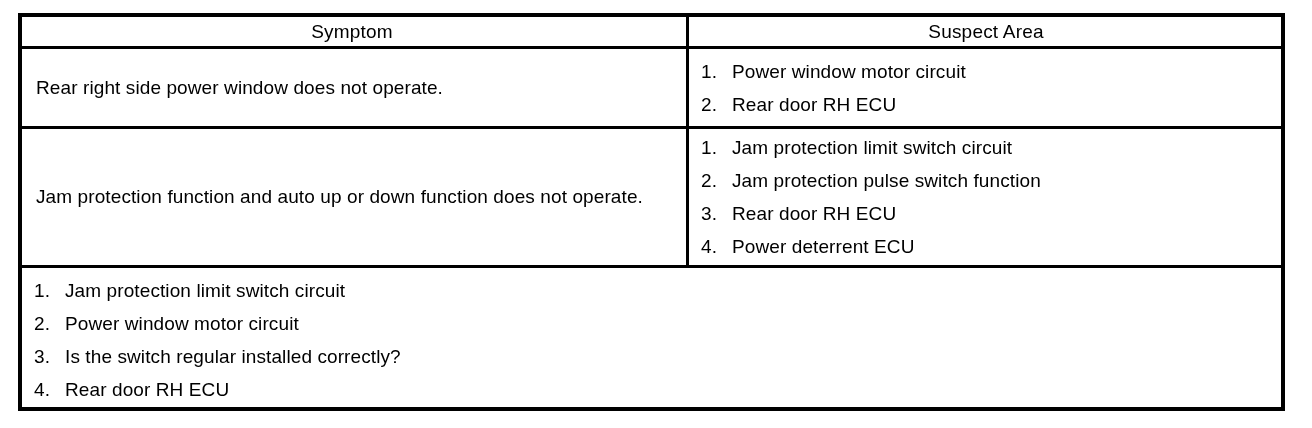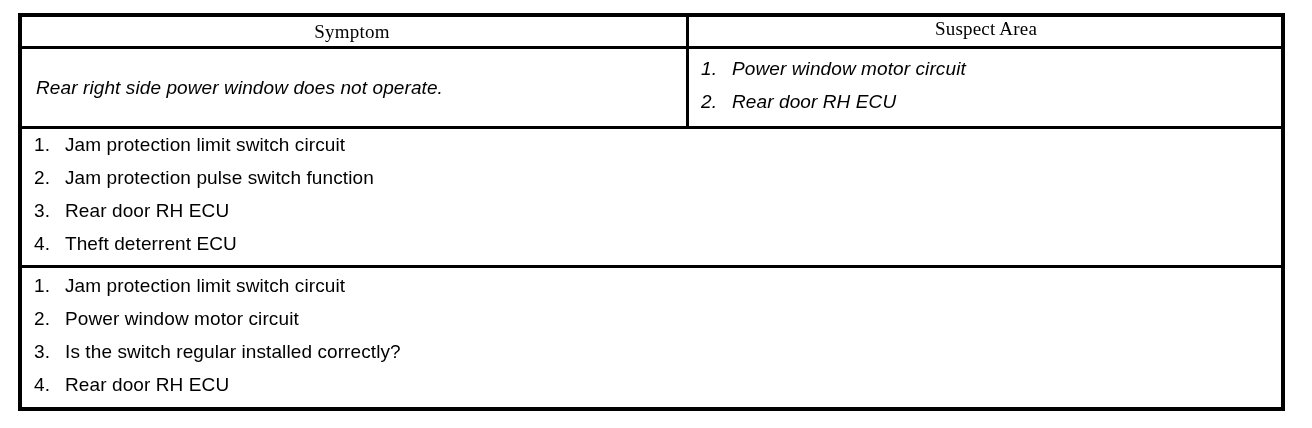--- a/index.html
+++ b/index.html
@@ -31,38 +31,38 @@
     flex-direction: column;
     background: #ffffff;
   }
   .tr {
     display: flex;
     flex-direction: row;
     box-sizing: border-box;
     border-bottom: 3px solid #000000;
   }
   .tr:last-child { border-bottom: none; }
-  .tr-header   { height: 32px; font-family: Liberation Serif, serif; }
-  .tr-row-0    { height: 80px; font-style: italic; }
+  .tr-header   { height: 32px; }
+  .tr-row-0    { height: 80px; }
   .tr-row-1    { height: 139px; }
   .tr-row-2    { flex: 1; }
   .td {
     box-sizing: border-box;
     display: flex;
     flex-direction: column;
     justify-content: center;
   }
   .td-left {
     width: 667px;
     border-right: 3px solid #000000;
     padding: 6px 18px 6px 14px;
   }
   .td-right {
     flex: 1;
-    padding: 0 10px 6px 12px;
+    padding: 6px 10px 6px 12px;
   }
   .th {
     align-items: center;
     justify-content: center;
     text-align: center;
   }
   .header-label {
     font-size: 19px;
     letter-spacing: 0.2px;
   }
@@ -109,36 +109,39 @@
           <span class="suspect-text">Power window motor circuit</span>
         </div>
         <div class="suspect-item">
           <span class="suspect-num">2.</span>
           <span class="suspect-text">Rear door RH ECU</span>
         </div>
       </div>
     </div>
 
     <div class="tr tr-row-1">
+      <div class="td td-left">
+        <div class="symptom-text">Jam protection function and auto up or down function does not operate.</div>
+      </div>
       <div class="td td-right">
         <div class="suspect-item">
           <span class="suspect-num">1.</span>
           <span class="suspect-text">Jam protection limit switch circuit</span>
         </div>
         <div class="suspect-item">
           <span class="suspect-num">2.</span>
           <span class="suspect-text">Jam protection pulse switch function</span>
         </div>
         <div class="suspect-item">
           <span class="suspect-num">3.</span>
           <span class="suspect-text">Rear door RH ECU</span>
         </div>
         <div class="suspect-item">
           <span class="suspect-num">4.</span>
-          <span class="suspect-text">Theft deterrent ECU</span>
+          <span class="suspect-text">Power deterrent ECU</span>
         </div>
       </div>
     </div>
 
     <div class="tr tr-row-2">
       <div class="td td-right">
         <div class="suspect-item">
           <span class="suspect-num">1.</span>
           <span class="suspect-text">Jam protection limit switch circuit</span>
         </div>

